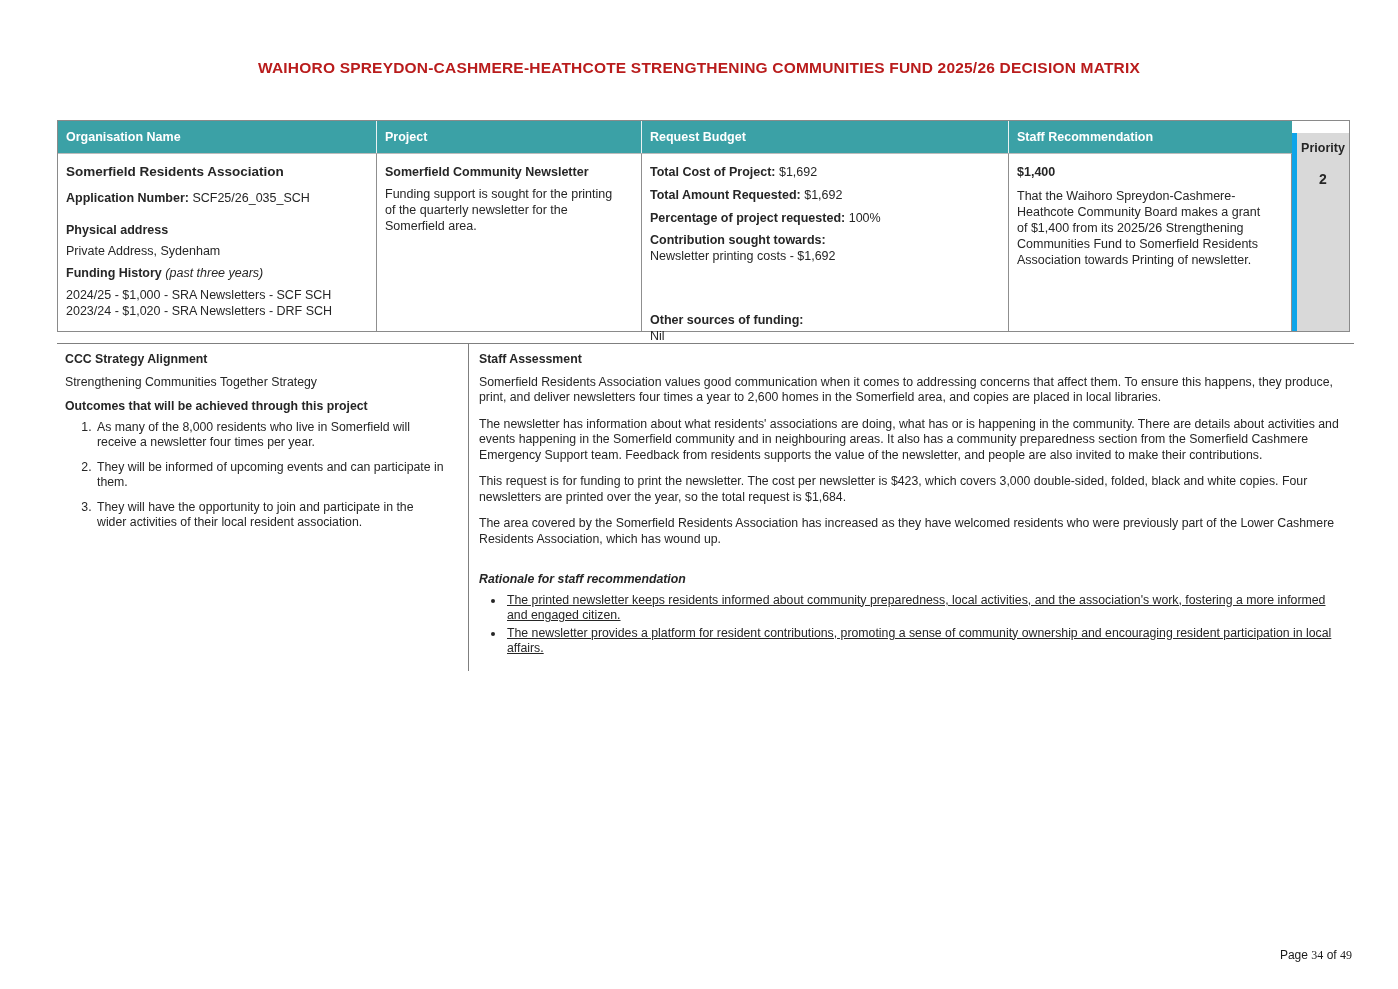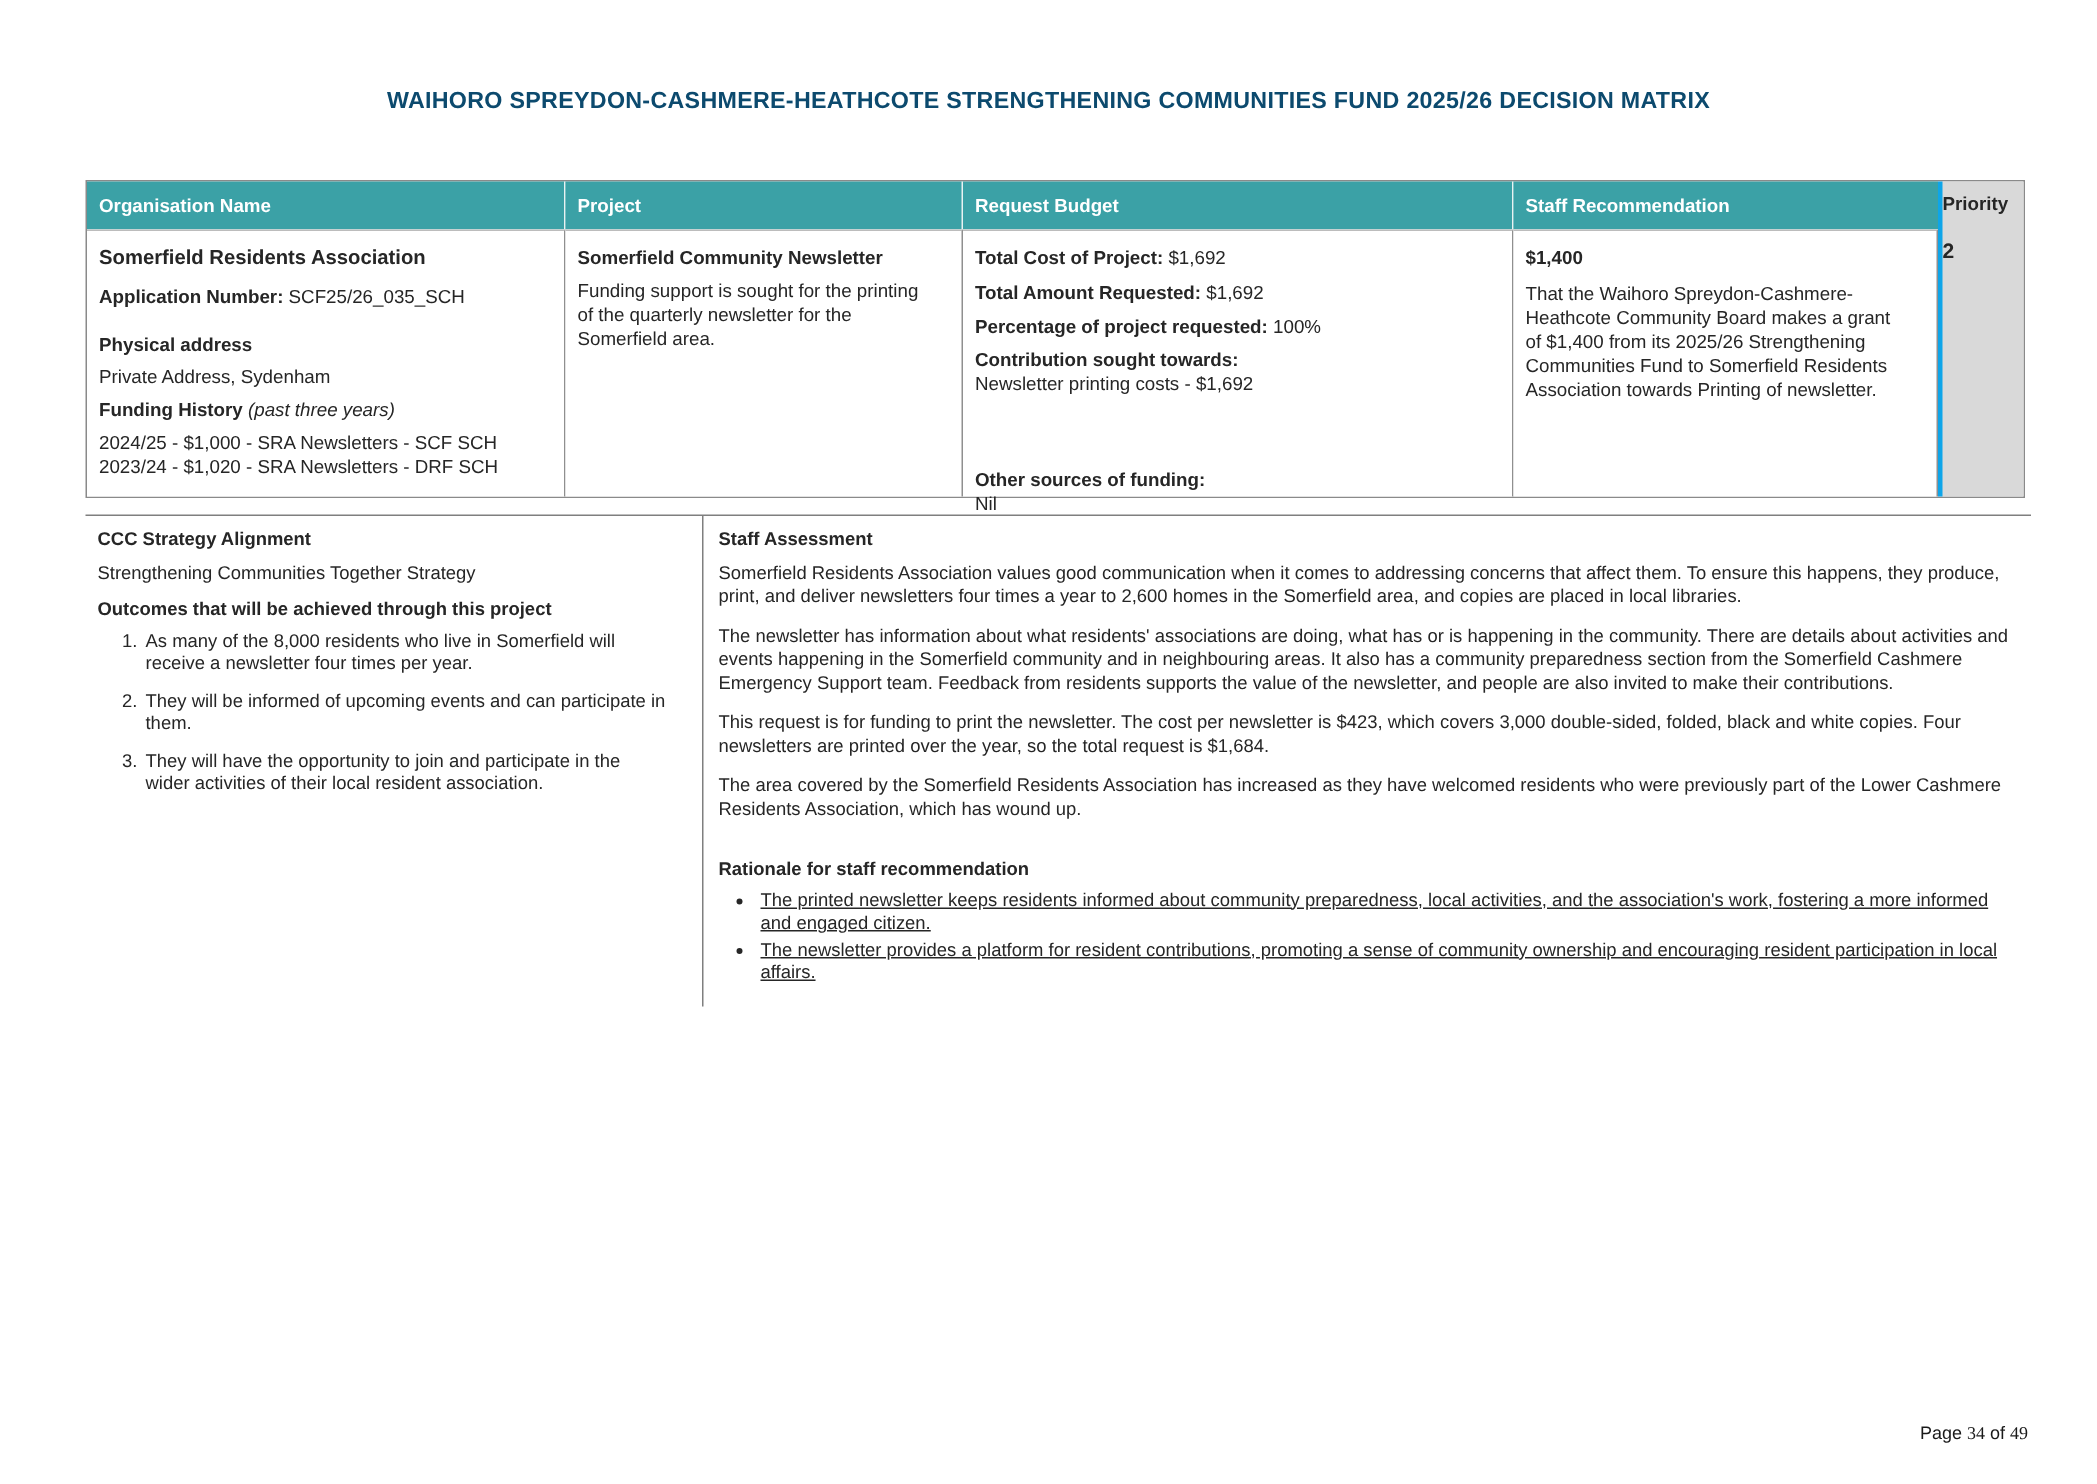--- a/index.html
+++ b/index.html
@@ -11,21 +11,21 @@
     position: relative;
     overflow: hidden;
   }
   .b { font-weight: bold; }
   .i { font-style: italic; }
 
   .doc-title {
     position: absolute; top: 59px; left: 0; width: 100%;
     text-align: center;
     font-size: 15.5px; font-weight: bold;
-    color: #0c4a6e;
+    color: #b91c1c;
     letter-spacing: 0.2px;
   }
 
   
   .matrix {
     position: absolute; left: 57px; top: 120px;
     display: grid;
     grid-template-columns: 319px 265px 367px 283px 57px;
     grid-template-rows: 32px 178px;
     border: 1px solid #8a8a8a;
@@ -41,22 +41,22 @@
   .cell {
     background: #ffffff;
     font-size: 12.5px; line-height: 16px;
     padding: 8px 16px 0 8px;
     border-right: 1px solid #8f8f8f;
     border-top: 1px solid #bcbcbc;
   }
   .priority-cell {
     grid-column: 5; grid-row: 1 / span 2;
     background: #d9d9d9;
-    border-left: 3px solid #0ea5e9;
-    display: flex; flex-direction: column; align-items: flex-start;
+    border-left: 5px solid #0ea5e9;
+    display: flex; flex-direction: column; align-items: center; margin-top: 12px;
   }
   .priority-head { font-size: 12.5px; font-weight: bold; height: 30px; display: flex; align-items: center; }
   .priority-value { font-size: 14px; font-weight: bold; margin-top: 8px; }
 
   
   .org-name { font-size: 13.5px; font-weight: bold; margin-top: 2px; }
   .app-line { margin-top: 10px; }
   .phys-label { margin-top: 16px; }
   .phys-value { margin-top: 5px; }
   .fh-line { margin-top: 6px; }
@@ -92,21 +92,21 @@
     border-left: 1px solid #7f7f7f;
     padding: 8px 10px 12px 10px;
     font-size: 12.3px; line-height: 15.5px;
   }
   .sec-heading { font-weight: bold; margin-bottom: 7px; }
   .strategy-name { margin-bottom: 9px; }
   .outcomes-heading { font-weight: bold; margin-bottom: 5px; }
   ol.outcomes { margin: 0; padding-left: 30px; }
   ol.outcomes li { margin-bottom: 9px; padding-left: 2px; }
   .assess-para { margin-bottom: 11px; }
-  .rationale-heading { font-weight: bold; margin-top: 25px; margin-bottom: 5px; }
+  .rationale-heading { font-weight: bold; margin-top: 25px; margin-bottom: 5px; font-style: italic; }
   ul.rationale { margin: 0; padding-left: 26px; }
   ul.rationale li { margin-bottom: 2px; padding-left: 2px; text-decoration: underline; }
 
   
   .footer {
     position: absolute; top: 948px; right: 46px;
     font-size: 12px; color: #1a1a1a;
   }
   .footer .num { font-family: "Liberation Serif", serif; }
 </style>

